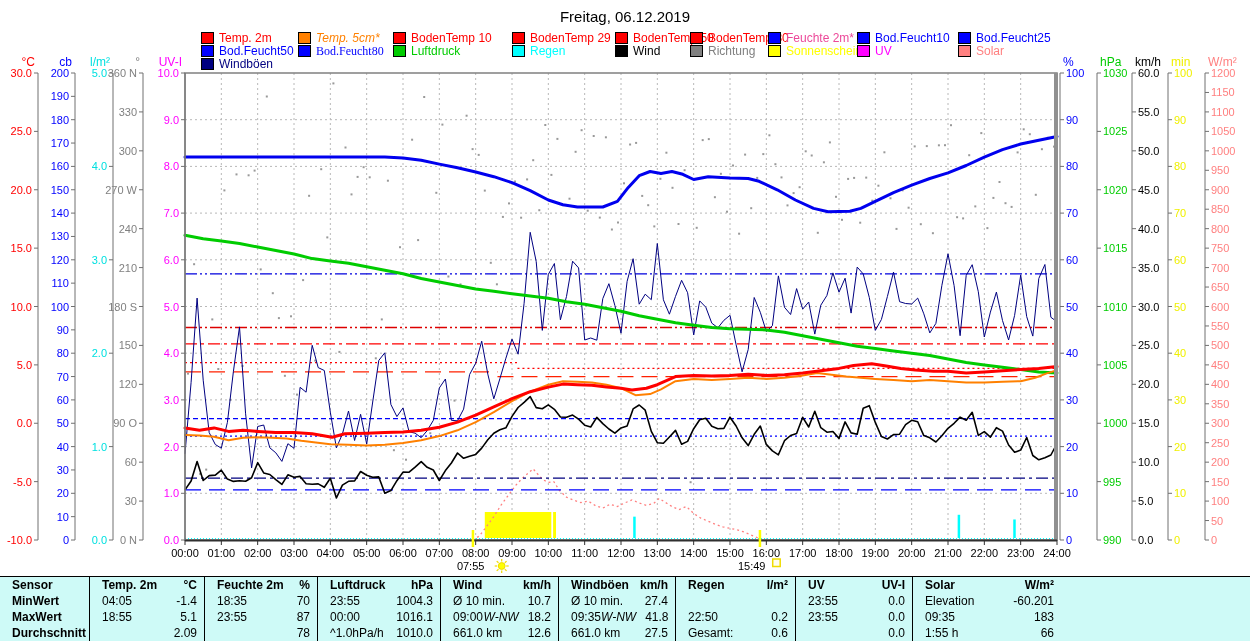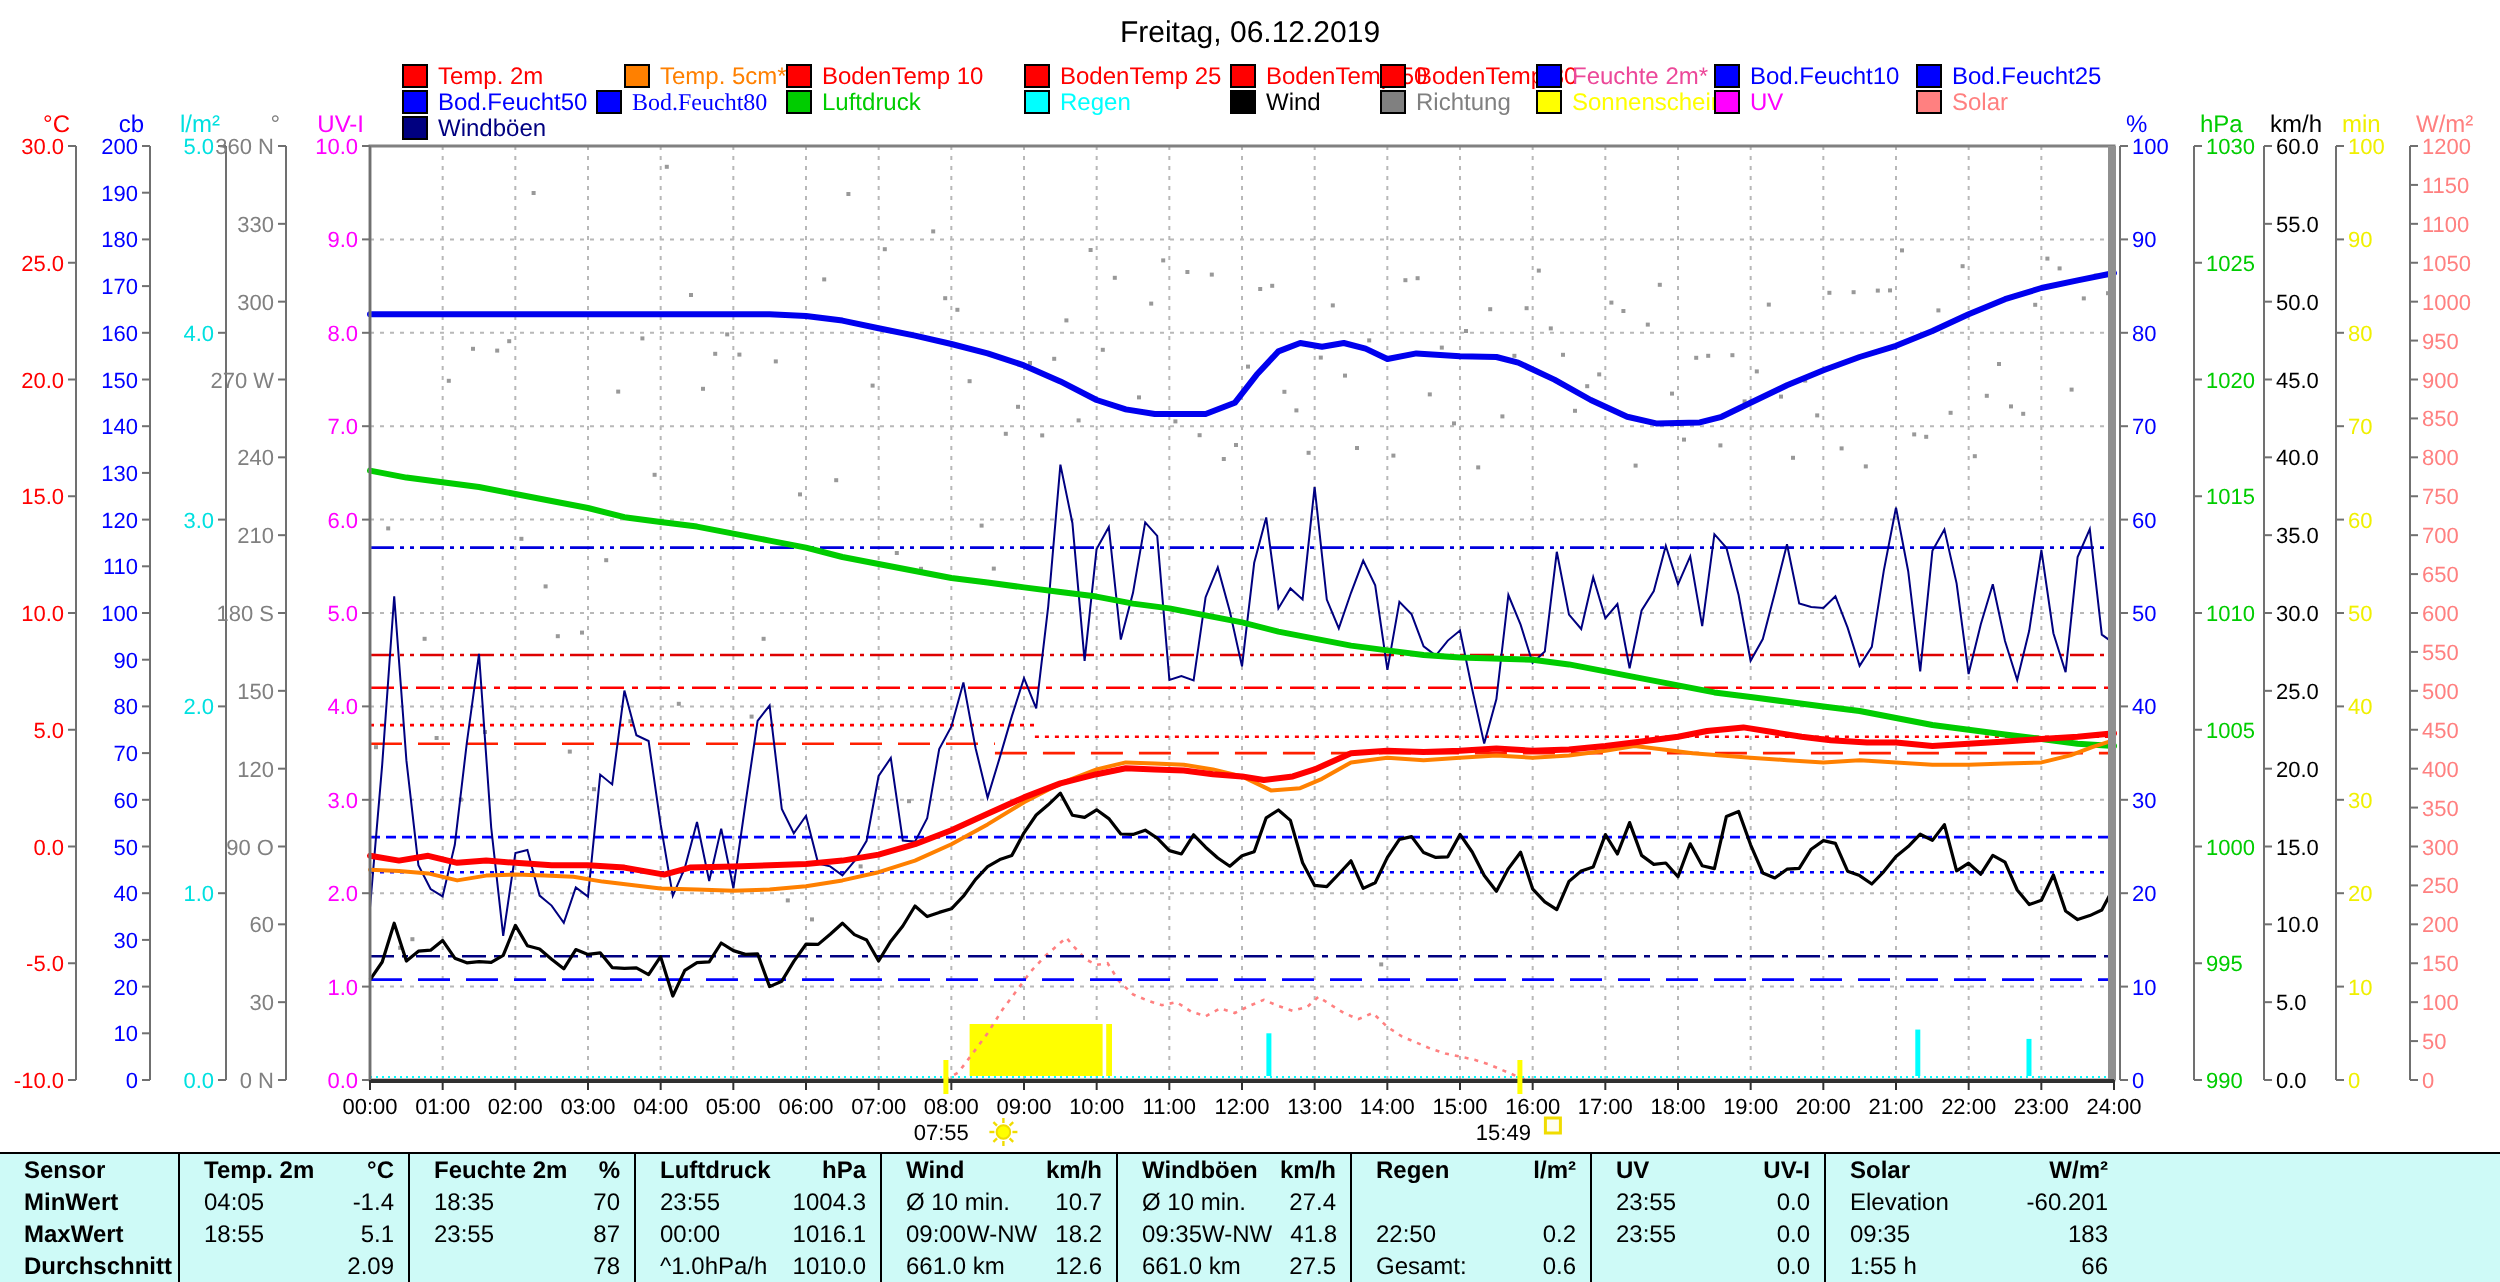--- a/index.html
+++ b/index.html
@@ -8,46 +8,46 @@
   #title{position:absolute;top:8px;left:0;width:1250px;text-align:center;font-size:15px;color:#000;}
   #legend .li{position:absolute;display:flex;align-items:center;gap:5px;font-size:12px;line-height:12px;white-space:nowrap;}
   #legend .li i{width:11px;height:10px;border:1px solid #000;display:inline-block;flex:0 0 auto;}
   #chart{position:absolute;top:0;left:0;}
   svg text{font-family:"Liberation Sans",sans-serif;}
   #stats{position:absolute;top:576px;left:0;width:1250px;height:65px;background:#cefaf7;border-top:1px solid #000;font-size:12px;color:#000;}
   .tcol{position:absolute;top:0;height:64px;box-sizing:border-box;}
   .tcol.sep{border-left:1px solid #000;}
   .trow{height:16px;display:flex;align-items:center;padding:0 7px 0 12px;white-space:nowrap;box-sizing:border-box;}
   .trow .val{margin-left:auto;}
-  .trow .mid{margin-left:auto;}
+  .trow .mid{margin-left:auto;font-style:italic;}
   .trow .v2{margin-left:9px;}
   .b{font-weight:bold;}
   .inner{position:relative;}
 </style>
 </head>
 <body>
 
 <div id="page">
   <div id="title">Freitag, 06.12.2019</div>
   <div id="legend">
       <span class="li" style="left: 201px; top: 32px;">
         <i style="background: rgb(255, 0, 0);"></i>
         <span style="color: rgb(255, 0, 0);">Temp. 2m</span>
       </span>
-      <span class="li" style="left: 312px; top: 32px;">
+      <span class="li" style="left: 298px; top: 32px; font-style: italic;">
         <i style="background: rgb(255, 128, 0);"></i>
         <span style="color: rgb(255, 128, 0);">Temp. 5cm*</span>
       </span>
       <span class="li" style="left: 393px; top: 32px;">
         <i style="background: rgb(255, 0, 0);"></i>
         <span style="color: rgb(255, 0, 0);">BodenTemp 10</span>
       </span>
       <span class="li" style="left: 512px; top: 32px;">
         <i style="background: rgb(255, 0, 0);"></i>
-        <span style="color: rgb(255, 0, 0);">BodenTemp 25</span>
+        <span style="color: rgb(255, 0, 0);">BodenTemp 29</span>
       </span>
       <span class="li" style="left: 615px; top: 32px;">
         <i style="background: rgb(255, 0, 0);"></i>
         <span style="color: rgb(255, 0, 0);">BodenTemp 50</span>
       </span>
       <span class="li" style="left: 690px; top: 32px;">
         <i style="background: rgb(255, 0, 0);"></i>
         <span style="color: rgb(255, 0, 0);">BodenTemp 80</span>
       </span>
       <span class="li" style="left: 768px; top: 32px;">

